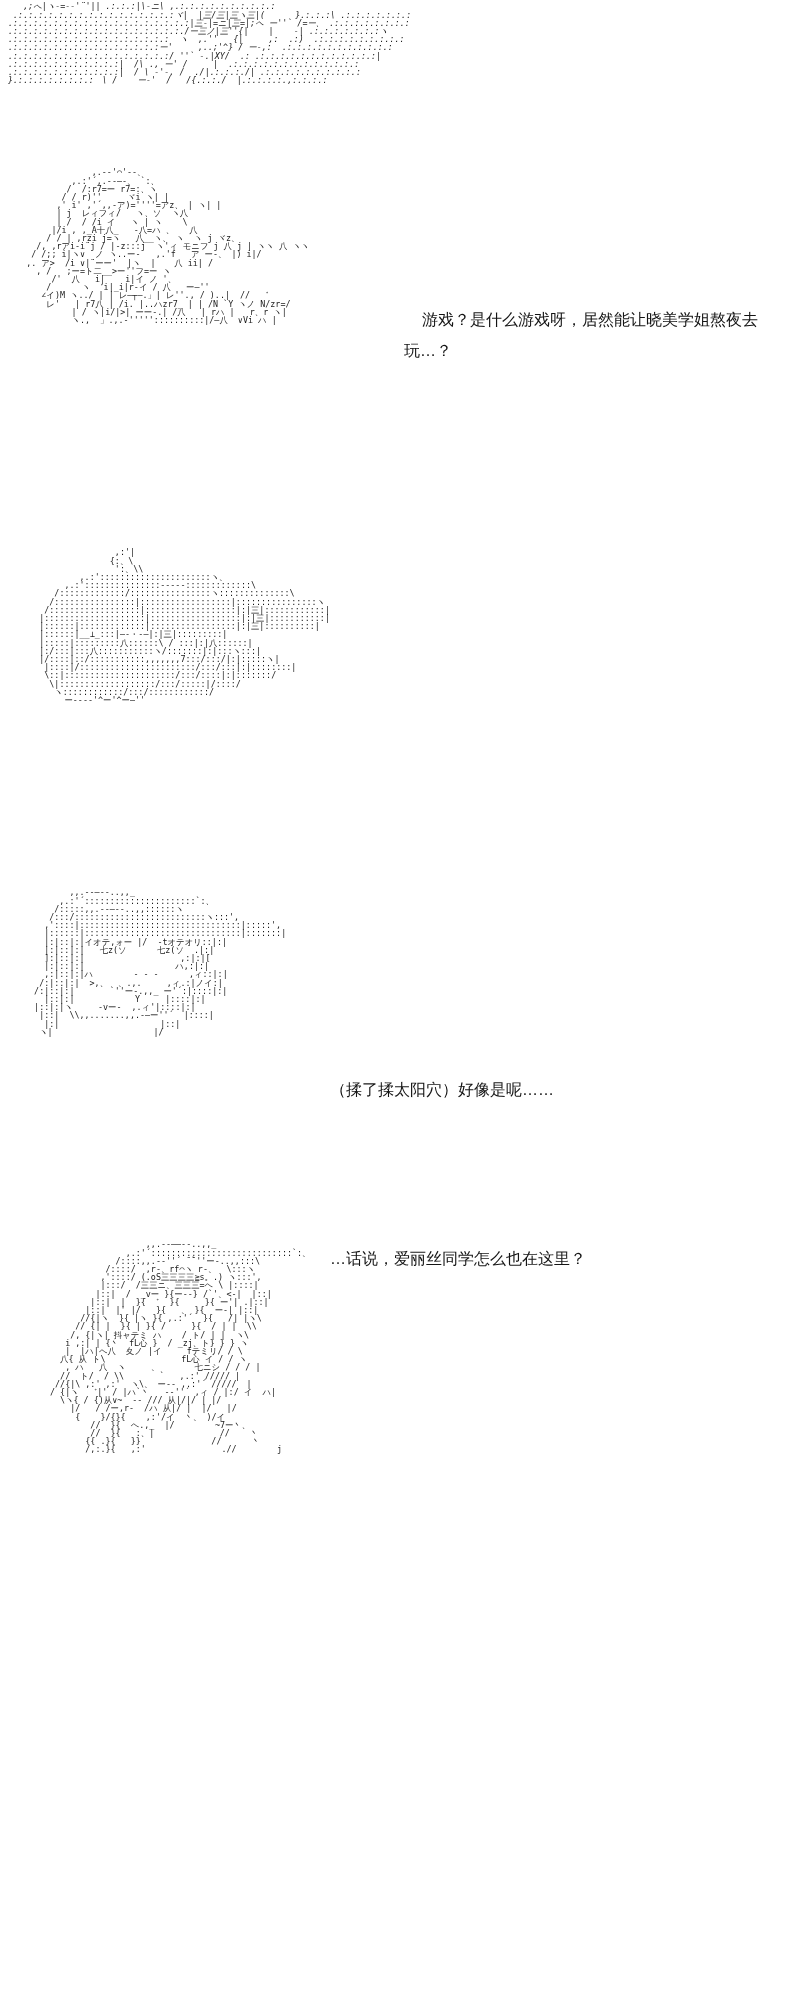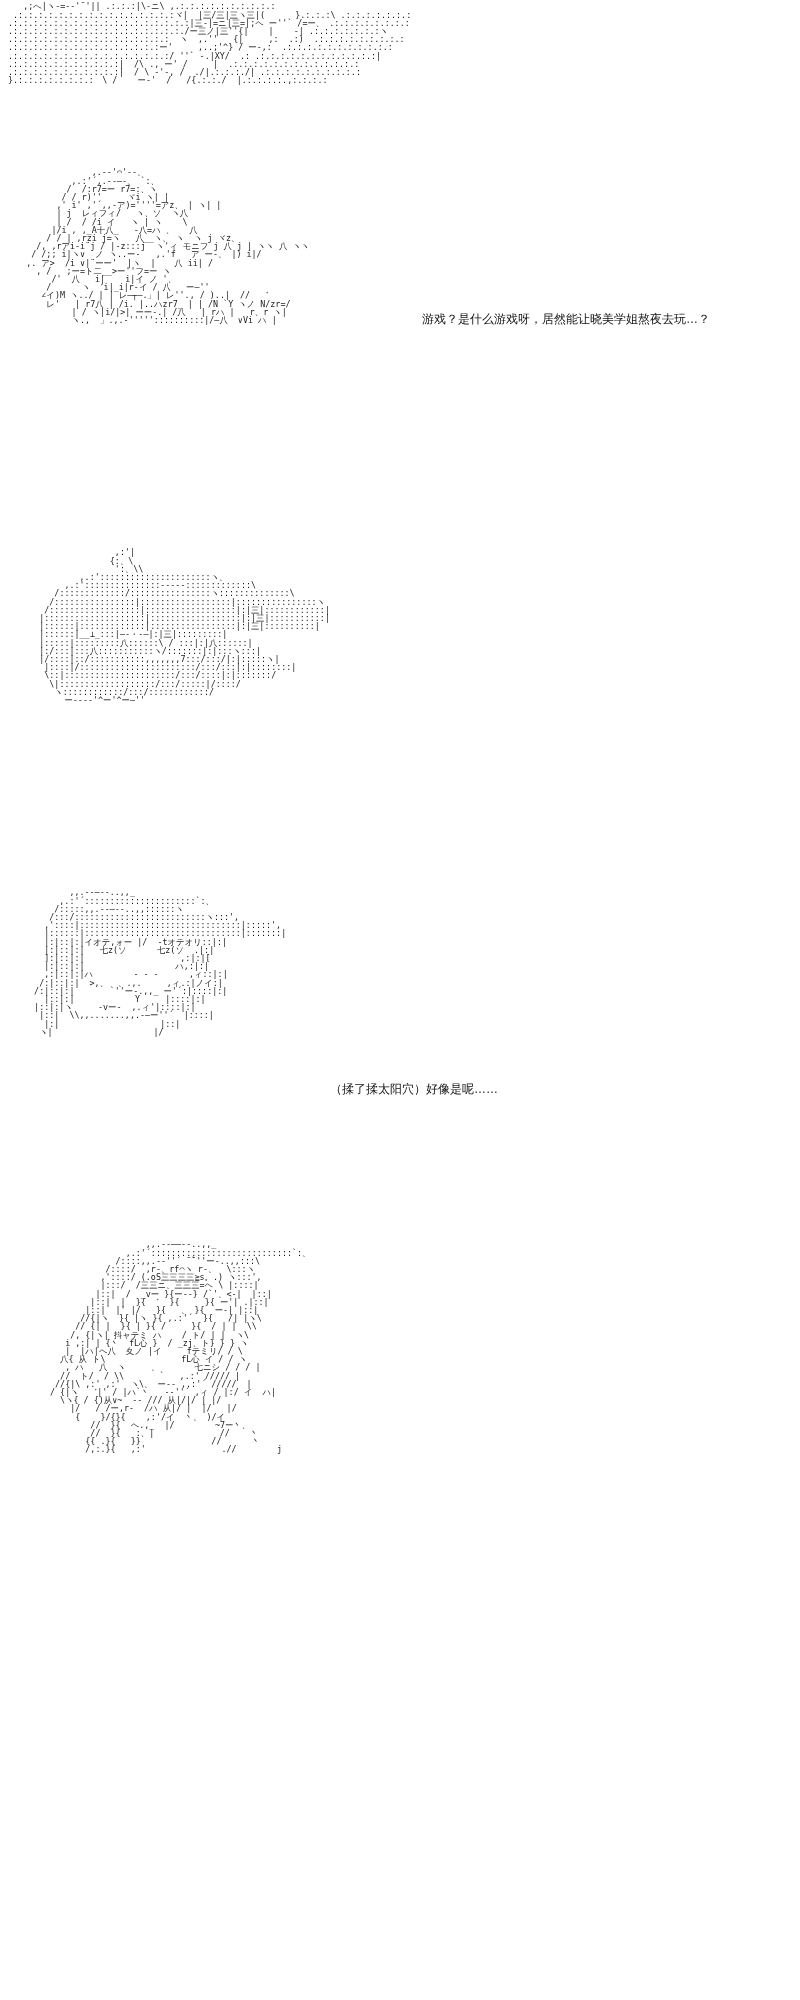--- a/index.html
+++ b/index.html
@@ -25,31 +25,31 @@
   
   .aa {
     position: absolute;
     font-family: "DejaVu Sans Mono", "Liberation Mono", monospace;
     white-space: pre;
     color: #1a1a1a;
     letter-spacing: 0px;
     -webkit-font-smoothing: none;
   }
 
-  .aa-1 { left: 8px;   top: -6px;   font-size: 8.4px;  line-height: 8.2px; }
+  .aa-1 { left: 8px;   top: -6px;   font-size: 8.4px;  line-height: 8.2px; font-style: italic; }
   .aa-2 { left: 6px;   top: 160px;  font-size: 8.4px;  line-height: 8.2px; }
   .aa-3 { left: 14px;  top: 540px;  font-size: 8.4px;  line-height: 8.2px; }
   .aa-4 { left: 24px;  top: 880px;  font-size: 8.4px;  line-height: 8.2px; }
   .aa-5 { left: 50px;  top: 1232px; font-size: 8.4px;  line-height: 8.2px; }
 
   
   .dialog {
     position: absolute;
     font-family: "Liberation Sans", "DejaVu Sans", sans-serif;
-    font-size: 12px;
+    font-size: 16px;
     line-height: 31px;
     color: #141414;
     white-space: pre-wrap;
   }
   .dialog .para { margin: 0; }
   .dialog .gap  { height: 14px; }
 
   .d-1 { left: 404px; top: 242px;  width: 392px; }
   .d-2 { left: 330px; top: 608px;  width: 470px; }
   .d-3 { left: 330px; top: 1012px; width: 470px; }
@@ -158,16 +158,17 @@
        /,:.}{   ,:'               .//        j</pre>
 
   <div class="dialog d-1">
     <p class="para" style="text-indent: 18px;">游戏？是什么游戏呀，居然能让晓美学姐熬夜去玩…？</p>
   </div>
 
 
   <div class="dialog d-3">
     <p class="para">（揉了揉太阳穴）好像是呢……</p>
     <div class="gap"></div>
+    <p class="para">…话说，爱丽丝同学怎么也在这里？</p>
   </div>
 
 
 </div>
 
 </body></html>

